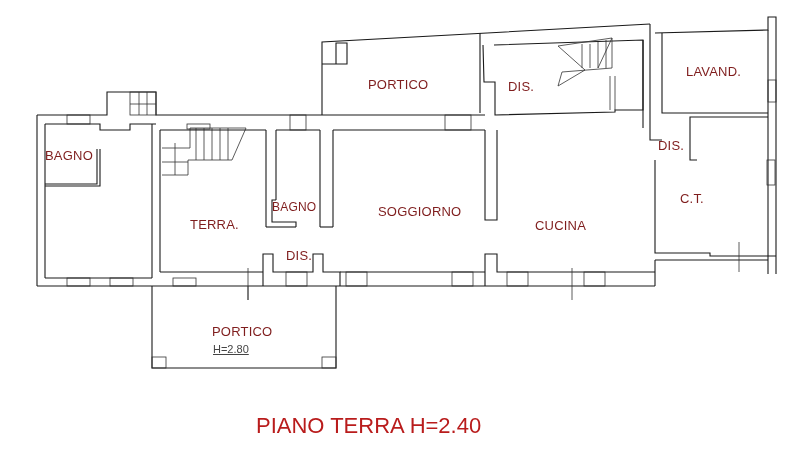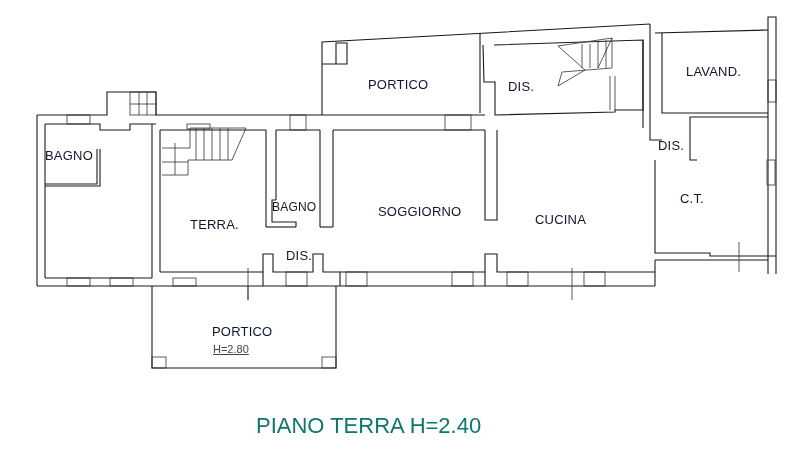--- a/index.html
+++ b/index.html
@@ -1,22 +1,22 @@
 <!DOCTYPE html>
 <html><head>
 <meta charset="utf-8">
 <style>
   html, body { margin:0; padding:0; background:#ffffff; }
   body { width:800px; height:454px; position:relative; overflow:hidden; font-family:"Liberation Sans", sans-serif; }
   #plan { position:absolute; left:0; top:0; width:800px; height:454px; }
   .wall { stroke:#1a1a1a; stroke-width:1.1; fill:none; }
   .thin { stroke:#333; stroke-width:0.8; fill:none; }
-  .lbl { position:absolute; color:#0f172a; font-size:13px; letter-spacing:0.2px; white-space:nowrap; }
+  .lbl { position:absolute; color:#7f1d1d; font-size:13px; letter-spacing:0.2px; white-space:nowrap; }
   .sub { position:absolute; color:#444; font-size:11px; white-space:nowrap; }
-  .title { position:absolute; color:#0f766e; font-size:22px; white-space:nowrap; }
+  .title { position:absolute; color:#b91c1c; font-size:22px; white-space:nowrap; }
 </style>
 </head>
 <body>
 
 <svg id="plan" viewBox="0 0 800 454" xmlns="http://www.w3.org/2000/svg">
 
   <g>
     <polyline class="wall" points="37,115 107,115 107,92 156,92 156,115 485,115"></polyline>
     <polyline class="wall" points="45,124 100,124 100,130 130,130 130,124 156,124"></polyline>
     <line class="wall" x1="37" y1="115" x2="37" y2="286"></line>
@@ -122,21 +122,21 @@
     <rect class="thin" x="322" y="357" width="14" height="11"></rect>
     <line class="thin" x1="248" y1="286" x2="248" y2="300"></line>
   </g>
 </svg>
 
 <span class="lbl" style="left:45px;top:148px;">BAGNO</span>
 <span class="lbl" style="left:190px;top:217px;">TERRA.</span>
 <span class="lbl" style="left:272px;top:200px;font-size:12px;">BAGNO</span>
 <span class="lbl" style="left:286px;top:248px;">DIS.</span>
 <span class="lbl" style="left:362px;top:204px;margin-left:16px;">SOGGIORNO</span>
-<span class="lbl" style="left:535px;top:212px;text-align:right;">CUCINA</span>
+<span class="lbl" style="left:535px;top:218px;text-align:right;">CUCINA</span>
 <span class="lbl" style="left:368px;top:77px;">PORTICO</span>
 <span class="lbl" style="left:508px;top:79px;">DIS.</span>
 <span class="lbl" style="left:686px;top:64px;">LAVAND.</span>
 <span class="lbl" style="left:658px;top:138px;">DIS.</span>
 <span class="lbl" style="left:680px;top:191px;">C.T.</span>
 <span class="lbl" style="left:212px;top:324px;">PORTICO</span>
 <span class="sub" style="left:213px;top:343px;text-decoration:underline;">H=2.80</span>
 <span class="title" style="left:256px;top:413px;">PIANO TERRA H=2.40</span>
 
 </body></html>

